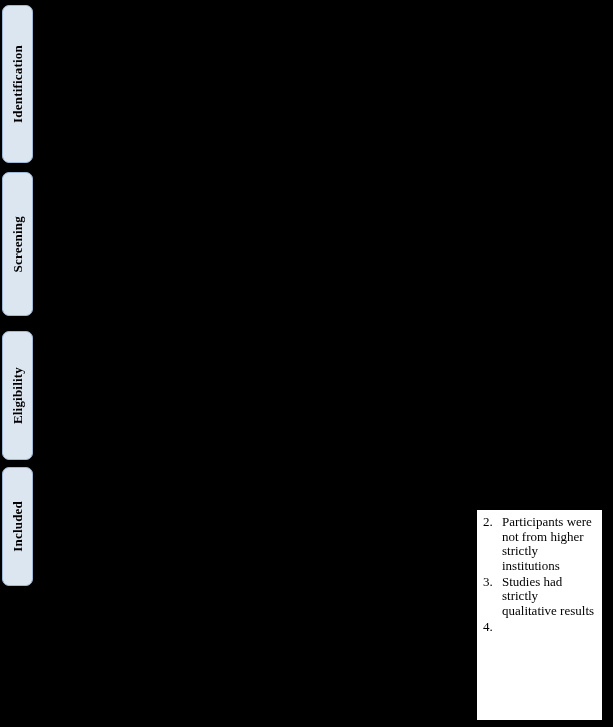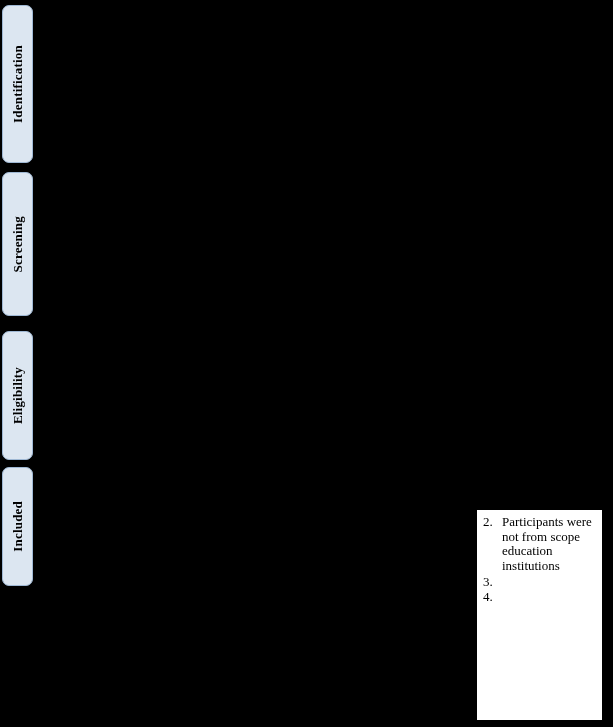--- a/index.html
+++ b/index.html
@@ -98,22 +98,23 @@
 </div>
 
 <div class="stage-label stage-included">
   <span>Included</span>
 </div>
 
 <div class="excl-box">
   <ul class="excl-list">
     <li class="excl-item">
       <span class="excl-num">2.</span>
-      <span class="excl-text">Participants were not from scope education institutions</span>
+      <span class="excl-text">Participants were not from higher strictly institutions</span>
     </li>
     <li class="excl-item">
       <span class="excl-num">3.</span>
+      <span class="excl-text">Studies had strictly qualitative results</span>
     </li>
     <li class="excl-item">
       <span class="excl-num">4.</span>
     </li>
   </ul>
 </div>
 
 </body></html>

